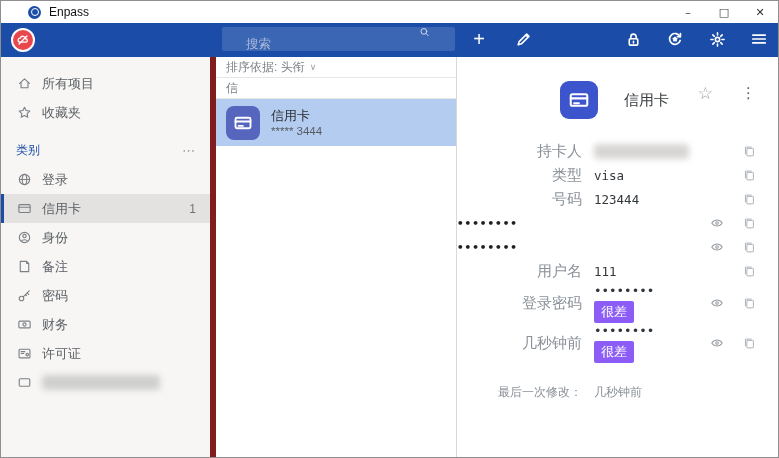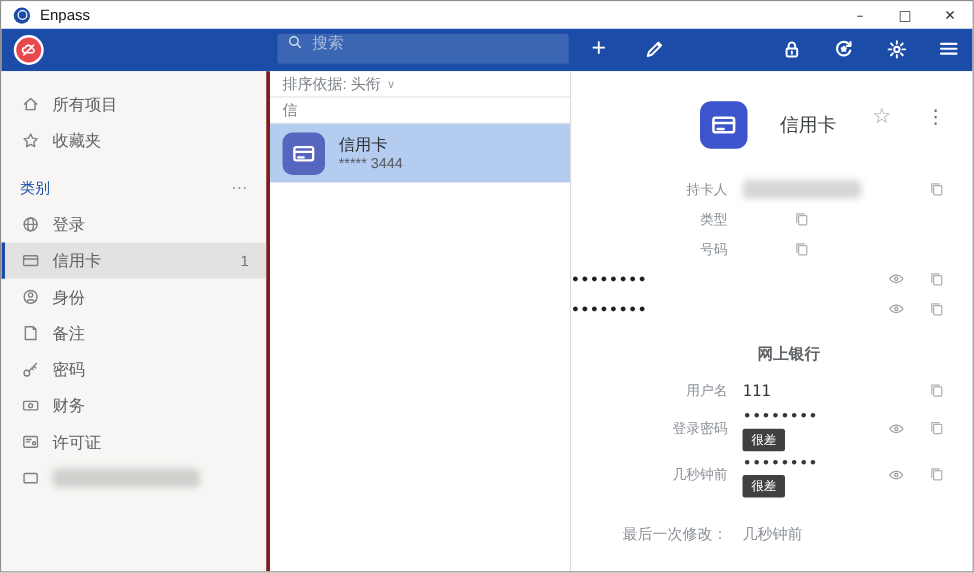--- a/index.html
+++ b/index.html
@@ -5,53 +5,53 @@
   * { margin:0; padding:0; box-sizing:border-box; }
   html,body { width:779px; height:458px; overflow:hidden; }
   body {
     font-family:"Liberation Sans","DejaVu Sans",sans-serif;
     background:#fff; color:#3c4043; font-size:13px;
     border:1px solid #8f8f8f;
   }
   .window { display:flex; flex-direction:column; height:100%; }
 
   
-  .titlebar { height:22px; background:#fff; display:flex; align-items:center; flex:none; }
+  .titlebar { height:22px; background:#fff; display:flex; align-items:center; flex:none;padding-left:17px; }
   .app-logo { width:13px; height:13px; border-radius:50%; background:#1b4da8; margin:0 8px 0 10px;
     display:flex; align-items:center; justify-content:center; }
   .app-logo::after { content:""; width:6px; height:6px; border:1.5px solid #fff; border-radius:50%; }
   .titlebar-text { font-size:12px; color:#111; }
   .win-controls { margin-left:auto; display:flex; height:100%; }
   .win-btn { width:36px; height:100%; display:flex; align-items:center; justify-content:center;
     font-size:11px; color:#333; font-family:"DejaVu Sans",sans-serif; }
 
   
   .toolbar { height:34px; background:#1b4da8; display:flex; align-items:center; flex:none; }
   .sync-logo { width:24px; height:24px; border-radius:50%; background:#e8484d; border:2px solid #fff;
     margin-left:10px; display:flex; align-items:center; justify-content:center; }
   .searchbox { position:absolute; left:222px; top:27px; width:233px; height:24px;
-    background:#3a66b4; border-radius:2px; display:flex; align-items:flex-start; padding:0 8px; }
+    background:#3a66b4; border-radius:2px; display:flex; align-items:flex-end; padding:0 24px;flex-direction:column; }
   .searchbox input { background:transparent; border:none; outline:none; color:#eef2fa;
     font-size:12.5px; width:100%; margin-left:8px; font-family:inherit; }
   .searchbox input::placeholder { color:#aebcda; }
   .tb-icons { position:absolute; left:457px; top:22px; width:322px; height:34px;
     display:flex; align-items:center; }
   .tb-btn { width:32px; height:28px; display:flex; align-items:center; justify-content:center; color:#fff; }
   .tb-plus { position:absolute; left:6px; font-size:20px; font-weight:300; }
   .tb-pencil { position:absolute; left:50px; }
   .tb-lock { position:absolute; left:160px; }
   .tb-sync { position:absolute; left:202px; }
   .tb-gear { position:absolute; left:244px; }
   .tb-menu { position:absolute; left:286px; }
 
   
   .main { flex:1; display:flex; min-height:0; }
 
   
-  .sidebar { width:215px; background:#f7f6f4; border-right:3px solid #7f1d1d; padding-top:12px;
+  .sidebar { width:215px; background:#f7f6f4; border-right:6px solid #7f1d1d; padding-top:12px;
     position:relative; overflow:hidden; }
   .sb-row { height:29px; display:flex; align-items:center; padding-left:15px; color:#5c6166; }
   .sb-row .sb-icn { width:16px; height:16px; margin-right:10px; display:flex; align-items:center;
     justify-content:center; color:#7c8186; }
   .sb-row .sb-lbl { font-size:13px; }
   .sb-row.selected { background:#e3e2e0; border-left:3px solid #1b4da8; padding-left:12px; }
   .sb-count { margin-left:auto; margin-right:14px; font-size:12px; color:#6f7479; }
   .sb-section { height:30px; margin-top:8px; display:flex; align-items:center; padding:0 14px 0 15px; }
   .sb-section .sec-lbl { font-size:12px; color:#1b4da8; }
   .sb-section .sec-more { margin-left:auto; color:#9aa0a6; font-size:13px; letter-spacing:1px; }
@@ -77,25 +77,25 @@
   
   .detail { flex:1; background:#fff; padding:24px 12px 0 0; overflow:hidden; }
   .d-header { display:flex; align-items:flex-start; margin-left:103px; margin-bottom:20px; }
   .d-icon { width:38px; height:38px; border-radius:9px; background:#3d55cc;
     display:flex; align-items:center; justify-content:center; }
   .d-title { font-size:15px; color:#3c4043; margin-left:26px; margin-top:10px; font-weight:500; }
   .d-star { margin-left:auto; margin-right:28px; color:#9aa0a6; font-size:17px; margin-top:2px; }
   .d-dots { margin-right:10px; color:#5f6368; font-size:15px; margin-top:3px; }
   .drow { display:flex; align-items:center; min-height:24px; }
   .drow.tall { min-height:37px; }
-  .dlabel { width:137px; text-align:right; font-size:11px; color:#8a9097; padding-right:12px; flex:none; }
+  .dlabel { width:137px; text-align:right; font-size:15px; color:#8a9097; padding-right:12px; flex:none; }
   .dvalue { flex:1; font-family:"DejaVu Sans Mono","Liberation Mono",monospace;
     font-size:12.5px; color:#33373b; }
   .dvalue.dots { letter-spacing:1px; font-weight:bold; font-size:11px; color:#1d1f21; }
-  .badge { display:inline-block; background:#404040; color:#fff; font-size:10px;
+  .badge { display:inline-block; background:#8b5cf6; color:#fff; font-size:13px;
     padding:2px 7px; border-radius:2px; margin-top:3px;
     font-family:"Liberation Sans",sans-serif; }
   .eyeslot { width:30px; flex:none; display:flex; justify-content:center; color:#9aa0a6; }
   .copyslot { width:34px; flex:none; display:flex; justify-content:center; color:#aab0b6; }
   .d-section { font-size:12.5px; color:#5f6368; font-weight:bold; margin:16px 0 8px 149px; }
   .d-meta { margin-top:18px; }
   .d-meta .drow { min-height:23px; }
   .d-meta .dlabel, .d-meta .dvalue { color:#8a9097; font-family:"Liberation Sans",sans-serif;
     font-size:12px; }
 </style>
@@ -305,30 +305,32 @@
         <div class="eyeslot"></div>
         <div class="copyslot">
           <svg class="icn" width="13" height="13" viewBox="0 0 16 16">
               <rect x="4.8" y="4.2" width="8" height="9.2" rx="0.8"></rect>
               <path d="M3 11V2.6h7.2"></path>
             </svg>
         </div>
       </div>
       <div class="drow">
         <div class="dlabel">类型</div>
+        <div class="dvalue">visa</div>
         <div class="eyeslot"></div>
         <div class="copyslot">
           <svg class="icn" width="13" height="13" viewBox="0 0 16 16">
               <rect x="4.8" y="4.2" width="8" height="9.2" rx="0.8"></rect>
               <path d="M3 11V2.6h7.2"></path>
             </svg>
         </div>
       </div>
       <div class="drow">
         <div class="dlabel">号码</div>
+        <div class="dvalue">123444</div>
         <div class="eyeslot"></div>
         <div class="copyslot">
           <svg class="icn" width="13" height="13" viewBox="0 0 16 16">
               <rect x="4.8" y="4.2" width="8" height="9.2" rx="0.8"></rect>
               <path d="M3 11V2.6h7.2"></path>
             </svg>
         </div>
       </div>
       <div class="drow">
         <div class="dvalue dots">••••••••</div>
@@ -354,21 +356,20 @@
             </svg>
         </div>
         <div class="copyslot">
           <svg class="icn" width="13" height="13" viewBox="0 0 16 16">
               <rect x="4.8" y="4.2" width="8" height="9.2" rx="0.8"></rect>
               <path d="M3 11V2.6h7.2"></path>
             </svg>
         </div>
       </div>
 
-      <div class="d-section">网上银行</div>
 
       <div class="drow">
         <div class="dlabel">用户名</div>
         <div class="dvalue">111</div>
         <div class="eyeslot"></div>
         <div class="copyslot">
           <svg class="icn" width="13" height="13" viewBox="0 0 16 16">
               <rect x="4.8" y="4.2" width="8" height="9.2" rx="0.8"></rect>
               <path d="M3 11V2.6h7.2"></path>
             </svg>

